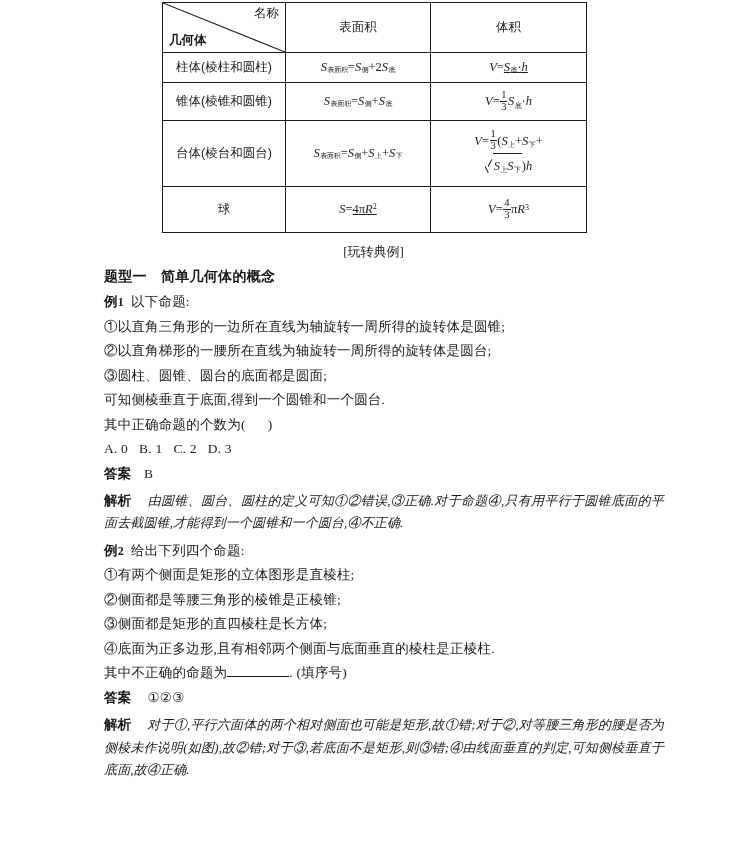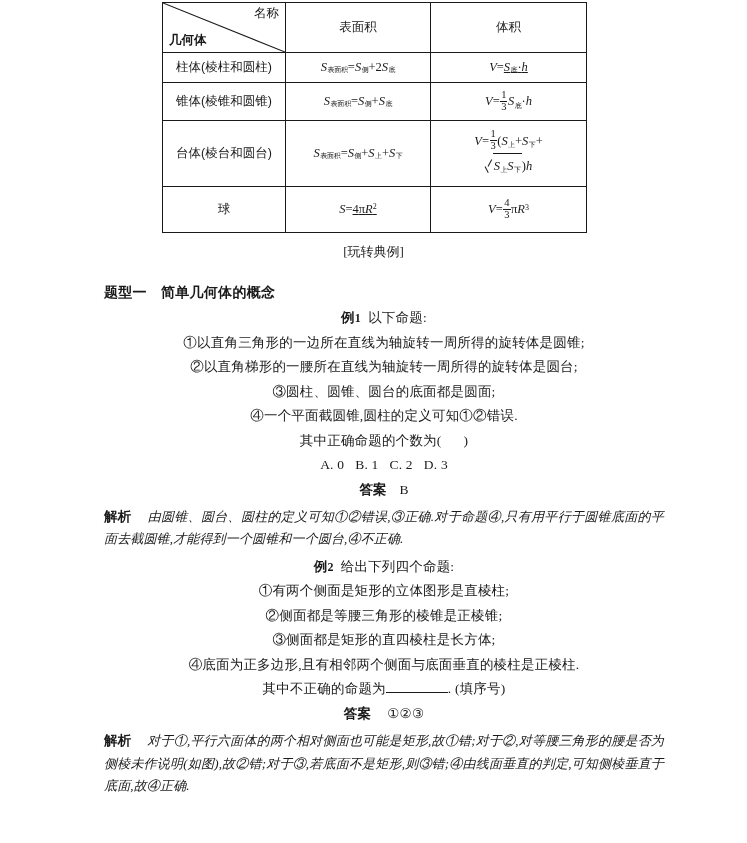--- a/index.html
+++ b/index.html
@@ -121,30 +121,29 @@
   .content {
     position: absolute;
     left: 104px; top: 268px;
     width: 560px;
   }
   .heading {
     font-weight: bold;
     font-size: 14px;
     font-family: "Liberation Sans", "DejaVu Sans", sans-serif;
     letter-spacing: 0.3px;
-    margin: 16px 0 9px 0;
+    margin: 0 0 9px 0;
   }
   .heading .gap { display: inline-block; width: 14px; }
   .line {
     font-size: 13.5px;
     line-height: 1.0;
     margin: 0 0 11px 0;
     font-family: "Liberation Serif", "DejaVu Serif", serif;
     letter-spacing: 0.2px;
-    text-align: center;
   }
   .lbl-bold {
     font-weight: bold;
     font-family: "Liberation Sans", "DejaVu Sans", sans-serif;
     font-size: 13.5px;
   }
   .lbl-bold + .sp { display: inline-block; width: 9px; }
   .exnum { font-weight: bold; font-size: 12px; font-family: "Liberation Serif", serif; }
   .para {
     font-size: 13px;
@@ -235,21 +234,21 @@
     <div class="heading">
       <span>题型一</span><span class="gap"></span><span>简单几何体的概念</span>
     </div>
 
     <div class="line">
       <span class="lbl-bold">例</span><span class="exnum">1</span><span class="sp"></span>&nbsp;&nbsp;<span>以下命题:</span>
     </div>
     <div class="line">①以直角三角形的一边所在直线为轴旋转一周所得的旋转体是圆锥;</div>
     <div class="line">②以直角梯形的一腰所在直线为轴旋转一周所得的旋转体是圆台;</div>
     <div class="line">③圆柱、圆锥、圆台的底面都是圆面;</div>
-    <div class="line">④一个平面截圆锥,圆柱的定义可知①②错误.</div>
+    <div class="line">可知侧棱垂直于底面,得到一个圆锥和一个圆台.</div>
     <div class="line">
       <span>其中正确命题的个数为(</span><span class="paren-gap"></span><span>)</span>
     </div>
     <div class="line">
       <span>A. 0</span><span class="opt-gap"></span><span>B. 1</span><span class="opt-gap"></span><span>C. 2</span><span class="opt-gap"></span><span>D. 3</span>
     </div>
     <div class="line answer-line">
       <span class="lbl-bold">答案</span><span class="sp"></span>&nbsp;<span>B</span>
     </div>
     <div class="para">

